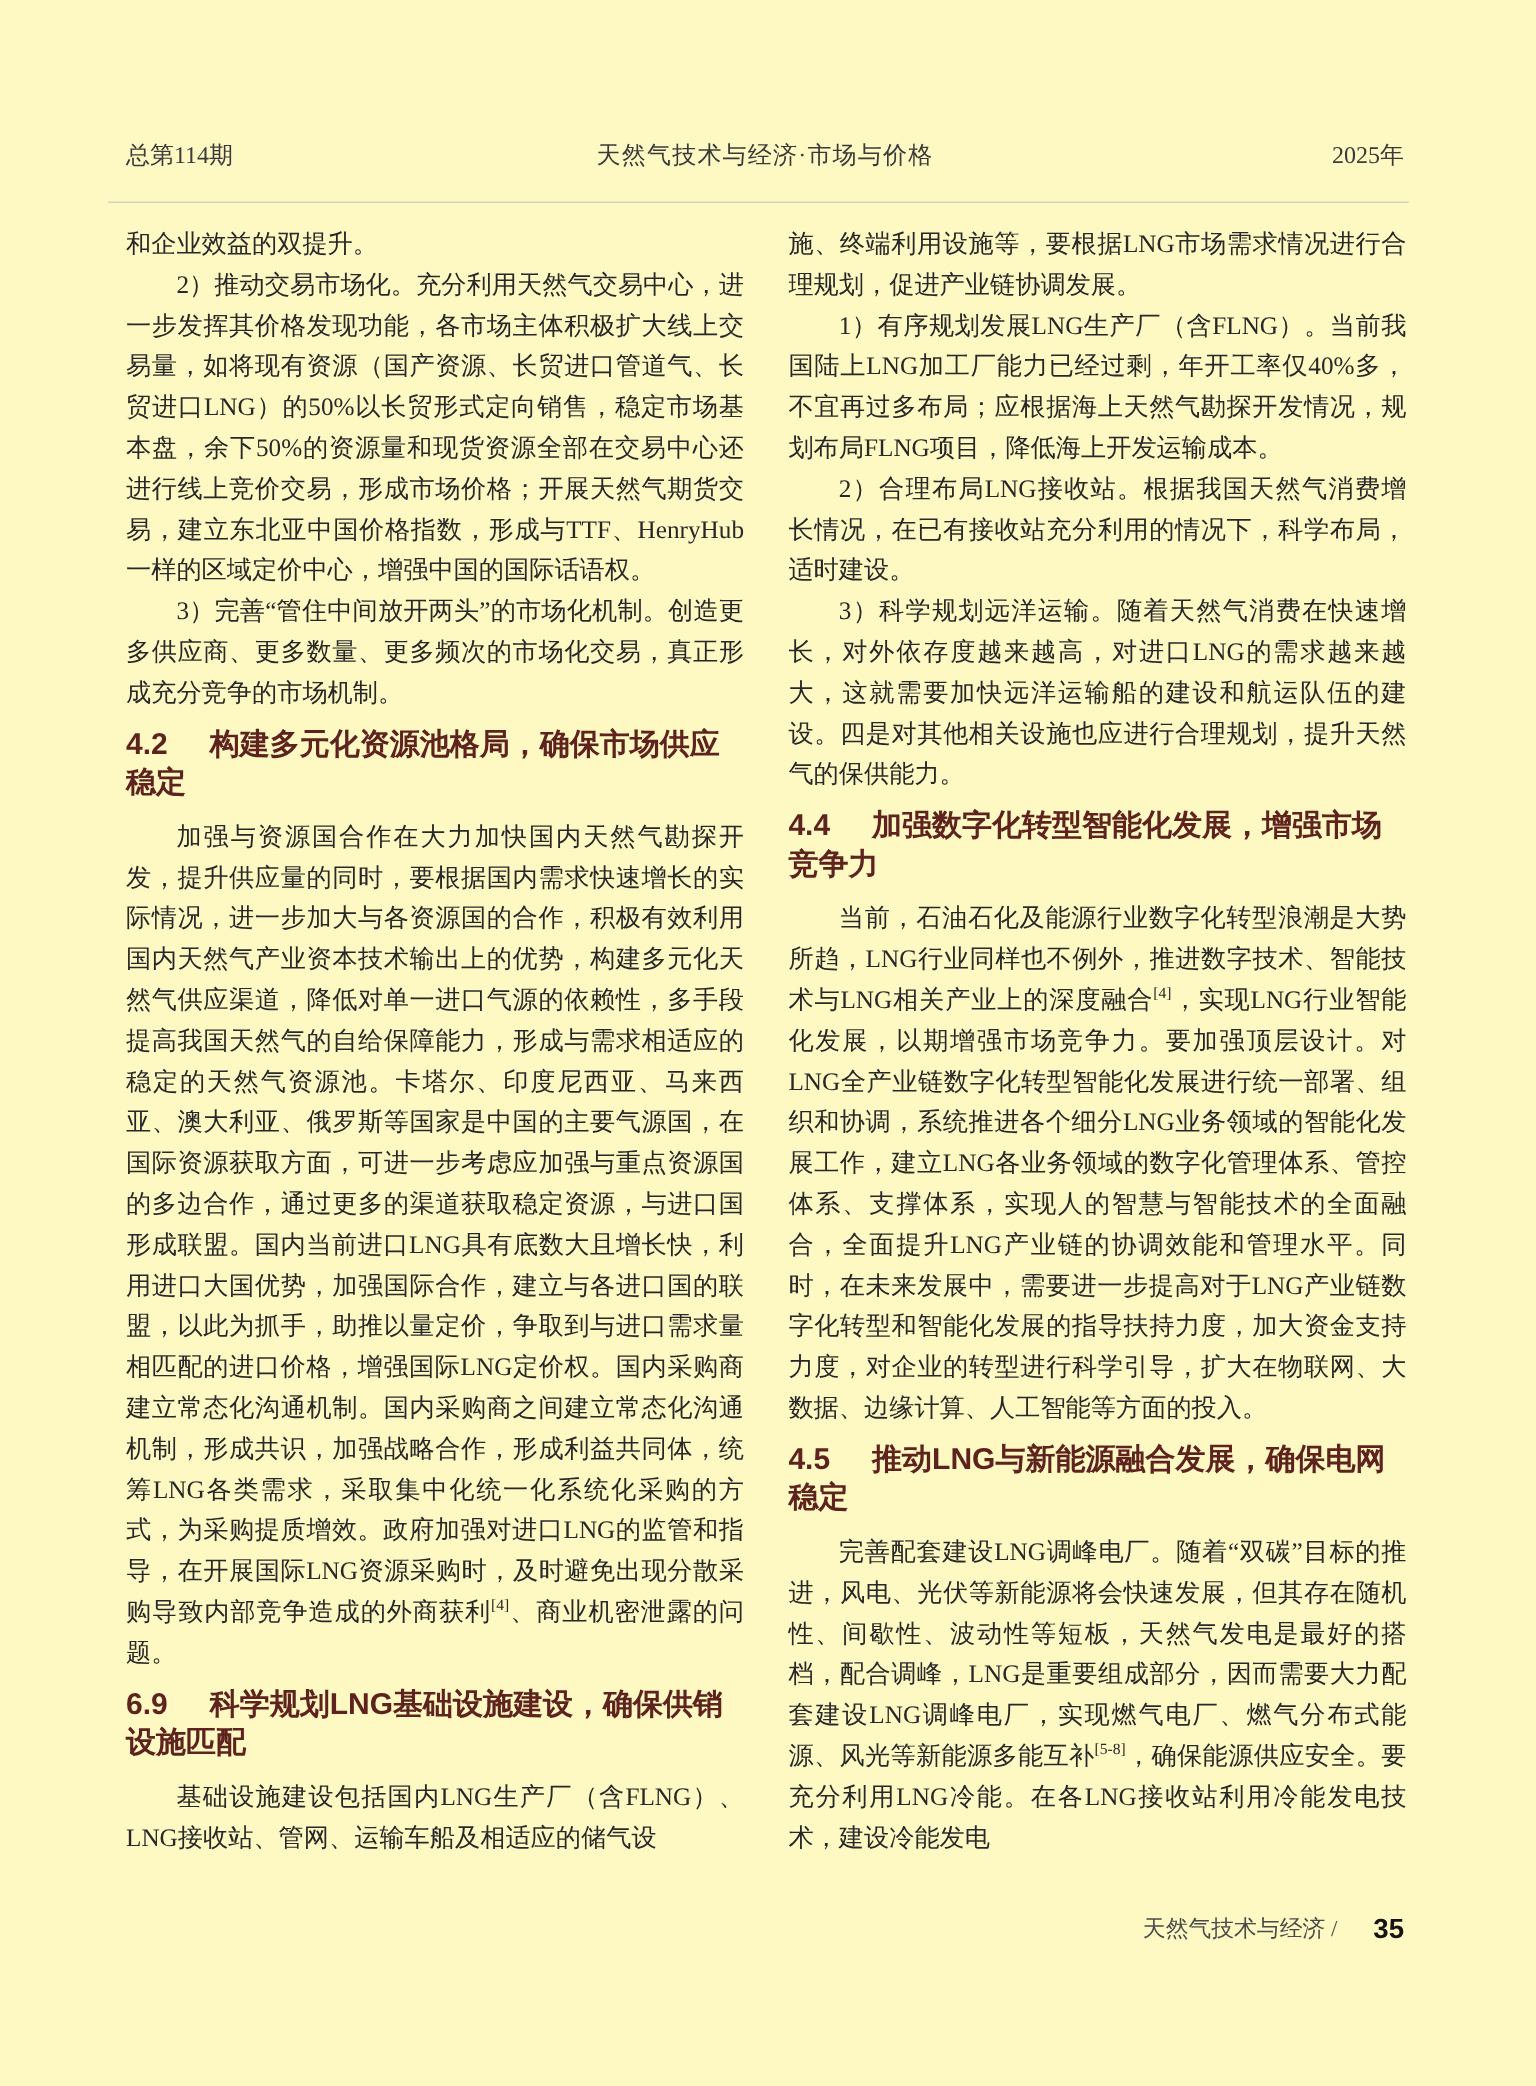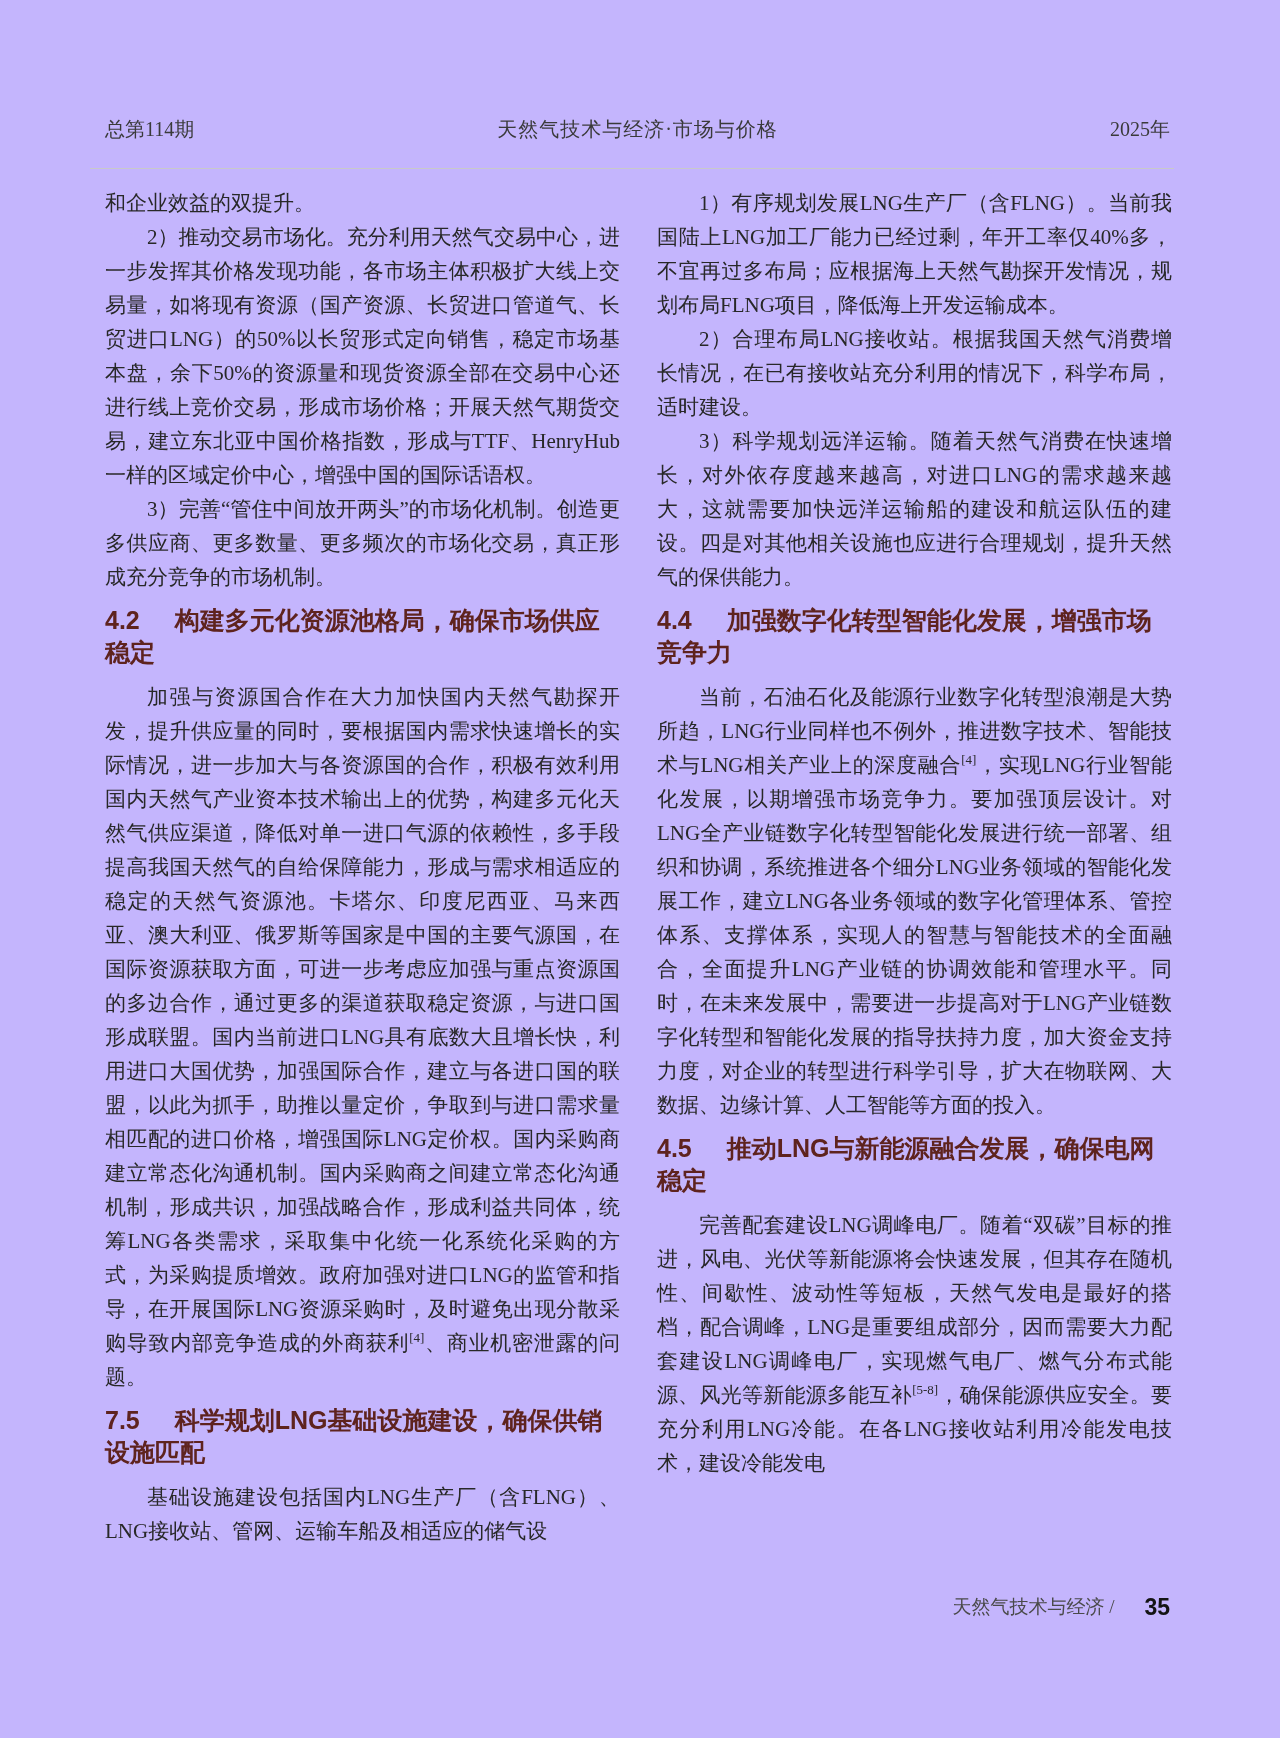--- a/index.html
+++ b/index.html
@@ -1,19 +1,19 @@
 <!DOCTYPE html>
 <html lang="zh"><head>
 <meta charset="utf-8">
 <style>
   html,body{margin:0;padding:0;background:#e8e8e8;}
   .page{
     position:relative;
     width:1280px;height:1738px;
-    background:#c4b5fd;
+    background:#fef9c3;
     margin:0 auto;
     overflow:hidden;
     font-family:"Liberation Serif","DejaVu Serif",serif;
   }
   
   .header{
     position:absolute;top:116px;left:105px;right:110px;height:30px;
     font-size:20px;color:#3a3a3a;
   }
   .header .h-left{position:absolute;left:0;top:0;}
@@ -71,24 +71,25 @@
 
   <div class="divider"></div>
 
   <div class="content">
     <div class="column">
         <p class="para noindent">和企业效益的双提升。</p>
         <p class="para">2）推动交易市场化。充分利用天然气交易中心，进一步发挥其价格发现功能，各市场主体积极扩大线上交易量，如将现有资源（国产资源、长贸进口管道气、长贸进口LNG）的50%以长贸形式定向销售，稳定市场基本盘，余下50%的资源量和现货资源全部在交易中心还进行线上竞价交易，形成市场价格；开展天然气期货交易，建立东北亚中国价格指数，形成与TTF、HenryHub一样的区域定价中心，增强中国的国际话语权。</p>
         <p class="para">3）完善“管住中间放开两头”的市场化机制。创造更多供应商、更多数量、更多频次的市场化交易，真正形成充分竞争的市场机制。</p>
         <h3 class="sec-heading"><span class="sec-num">4.2</span><span class="sec-title">构建多元化资源池格局，确保市场供应稳定</span></h3>
         <p class="para">加强与资源国合作在大力加快国内天然气勘探开发，提升供应量的同时，要根据国内需求快速增长的实际情况，进一步加大与各资源国的合作，积极有效利用国内天然气产业资本技术输出上的优势，构建多元化天然气供应渠道，降低对单一进口气源的依赖性，多手段提高我国天然气的自给保障能力，形成与需求相适应的稳定的天然气资源池。卡塔尔、印度尼西亚、马来西亚、澳大利亚、俄罗斯等国家是中国的主要气源国，在国际资源获取方面，可进一步考虑应加强与重点资源国的多边合作，通过更多的渠道获取稳定资源，与进口国形成联盟。国内当前进口LNG具有底数大且增长快，利用进口大国优势，加强国际合作，建立与各进口国的联盟，以此为抓手，助推以量定价，争取到与进口需求量相匹配的进口价格，增强国际LNG定价权。国内采购商建立常态化沟通机制。国内采购商之间建立常态化沟通机制，形成共识，加强战略合作，形成利益共同体，统筹LNG各类需求，采取集中化统一化系统化采购的方式，为采购提质增效。政府加强对进口LNG的监管和指导，在开展国际LNG资源采购时，及时避免出现分散采购导致内部竞争造成的外商获利<sup>[4]</sup>、商业机密泄露的问题。</p>
-        <h3 class="sec-heading"><span class="sec-num">7.5</span><span class="sec-title">科学规划LNG基础设施建设，确保供销设施匹配</span></h3>
+        <h3 class="sec-heading"><span class="sec-num">6.9</span><span class="sec-title">科学规划LNG基础设施建设，确保供销设施匹配</span></h3>
         <p class="para">基础设施建设包括国内LNG生产厂（含FLNG）、LNG接收站、管网、运输车船及相适应的储气设</p>
       </div>
     <div class="column">
+        <p class="para noindent">施、终端利用设施等，要根据LNG市场需求情况进行合理规划，促进产业链协调发展。</p>
         <p class="para">1）有序规划发展LNG生产厂（含FLNG）。当前我国陆上LNG加工厂能力已经过剩，年开工率仅40%多，不宜再过多布局；应根据海上天然气勘探开发情况，规划布局FLNG项目，降低海上开发运输成本。</p>
         <p class="para">2）合理布局LNG接收站。根据我国天然气消费增长情况，在已有接收站充分利用的情况下，科学布局，适时建设。</p>
         <p class="para">3）科学规划远洋运输。随着天然气消费在快速增长，对外依存度越来越高，对进口LNG的需求越来越大，这就需要加快远洋运输船的建设和航运队伍的建设。四是对其他相关设施也应进行合理规划，提升天然气的保供能力。</p>
         <h3 class="sec-heading"><span class="sec-num">4.4</span><span class="sec-title">加强数字化转型智能化发展，增强市场竞争力</span></h3>
         <p class="para">当前，石油石化及能源行业数字化转型浪潮是大势所趋，LNG行业同样也不例外，推进数字技术、智能技术与LNG相关产业上的深度融合<sup>[4]</sup>，实现LNG行业智能化发展，以期增强市场竞争力。要加强顶层设计。对LNG全产业链数字化转型智能化发展进行统一部署、组织和协调，系统推进各个细分LNG业务领域的智能化发展工作，建立LNG各业务领域的数字化管理体系、管控体系、支撑体系，实现人的智慧与智能技术的全面融合，全面提升LNG产业链的协调效能和管理水平。同时，在未来发展中，需要进一步提高对于LNG产业链数字化转型和智能化发展的指导扶持力度，加大资金支持力度，对企业的转型进行科学引导，扩大在物联网、大数据、边缘计算、人工智能等方面的投入。</p>
         <h3 class="sec-heading"><span class="sec-num">4.5</span><span class="sec-title">推动LNG与新能源融合发展，确保电网稳定</span></h3>
         <p class="para">完善配套建设LNG调峰电厂。随着“双碳”目标的推进，风电、光伏等新能源将会快速发展，但其存在随机性、间歇性、波动性等短板，天然气发电是最好的搭档，配合调峰，LNG是重要组成部分，因而需要大力配套建设LNG调峰电厂，实现燃气电厂、燃气分布式能源、风光等新能源多能互补<sup>[5-8]</sup>，确保能源供应安全。要充分利用LNG冷能。在各LNG接收站利用冷能发电技术，建设冷能发电</p>
       </div>
   </div>
 

